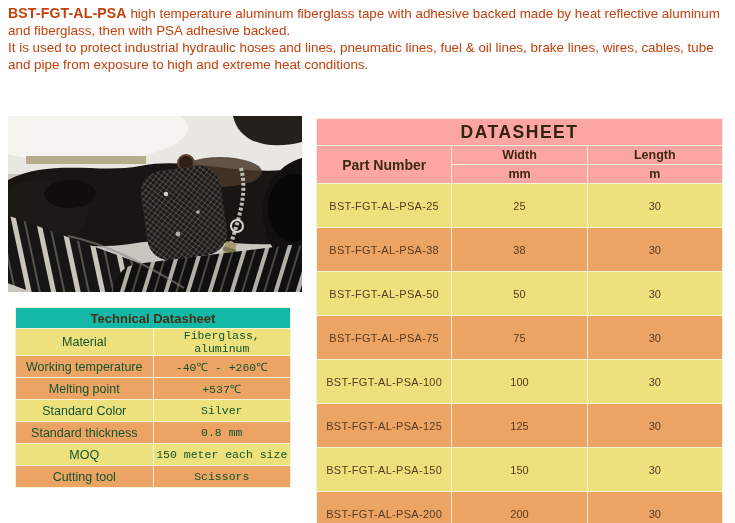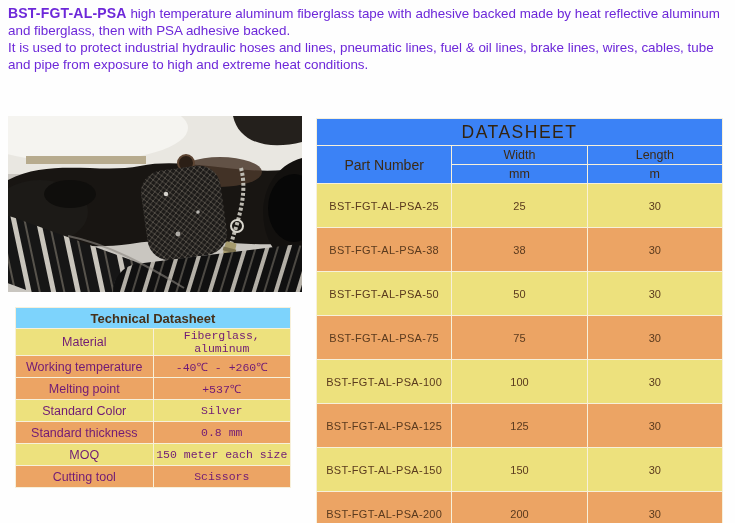--- a/index.html
+++ b/index.html
@@ -8,53 +8,53 @@
     width:735px; height:523px;
     font-family:"Liberation Sans", sans-serif;
     color:#1a1a1a;
     position:relative;
     overflow:hidden;
   }
   .page { position:absolute; inset:0; background:#fefefe; }
 
   
   .intro { position:absolute; left:8px; top:5px; width:724px; }
-  .intro p { font-size:13.4px; line-height:17px; color:#6d28d9; }
+  .intro p { font-size:13.4px; line-height:17px; color:#c2410c; }
   .intro .lead { font-weight:700; font-size:14px; letter-spacing:0.2px; }
 
   
   .photo {
     position:absolute; left:8px; top:116px; width:294px; height:176px;
     overflow:hidden; background:#d8d6d1;
   }
   .photo svg { display:block; }
 
   
   table { border-collapse:collapse; table-layout:fixed; }
   th, td { border:1px solid #f7f0da; text-align:center; vertical-align:middle; }
   .orange { background:#eca464;border-radius:16px; }
   .yellow { background:#ede17d; }
 
   
   .tech {
     position:absolute; left:15px; top:307px; width:276px;
   }
   .tech th.tech-title {
-    background:#7dd3fc; height:21px;
+    background:#14b8a6; height:21px;
     font-size:13px; font-weight:700; color:#46301a;
   }
-  .tech td { height:22px; color:#701a75; }
+  .tech td { height:22px; color:#14532d; }
   .tech td.tlabel { width:131px; font-size:12.5px; }
   .tech td.tvalue { width:145px; font-size:11.5px;font-family:Liberation Mono, monospace; }
 
   
   .ds {
     position:absolute; left:316px; top:118px; width:407px;
   }
-  .ds th { background:#3b82f6; font-weight:400; color:#3d2a14; }
+  .ds th { background:#fca5a5; font-weight:700; color:#3d2a14; }
   .ds th.ds-title {
     height:27px; font-size:17.5px; letter-spacing:1.5px; color:#33230f;
   }
   .ds th.ds-part { width:166px; font-size:14px; }
   .ds th.ds-sub { width:120px; height:19px; font-size:12.5px; }
   .ds td { height:44px; font-size:11px; color:#5a3a1e; }
   .ds td.ds-part-cell { letter-spacing:0.3px; }
 </style>
 </head>
 <body>

